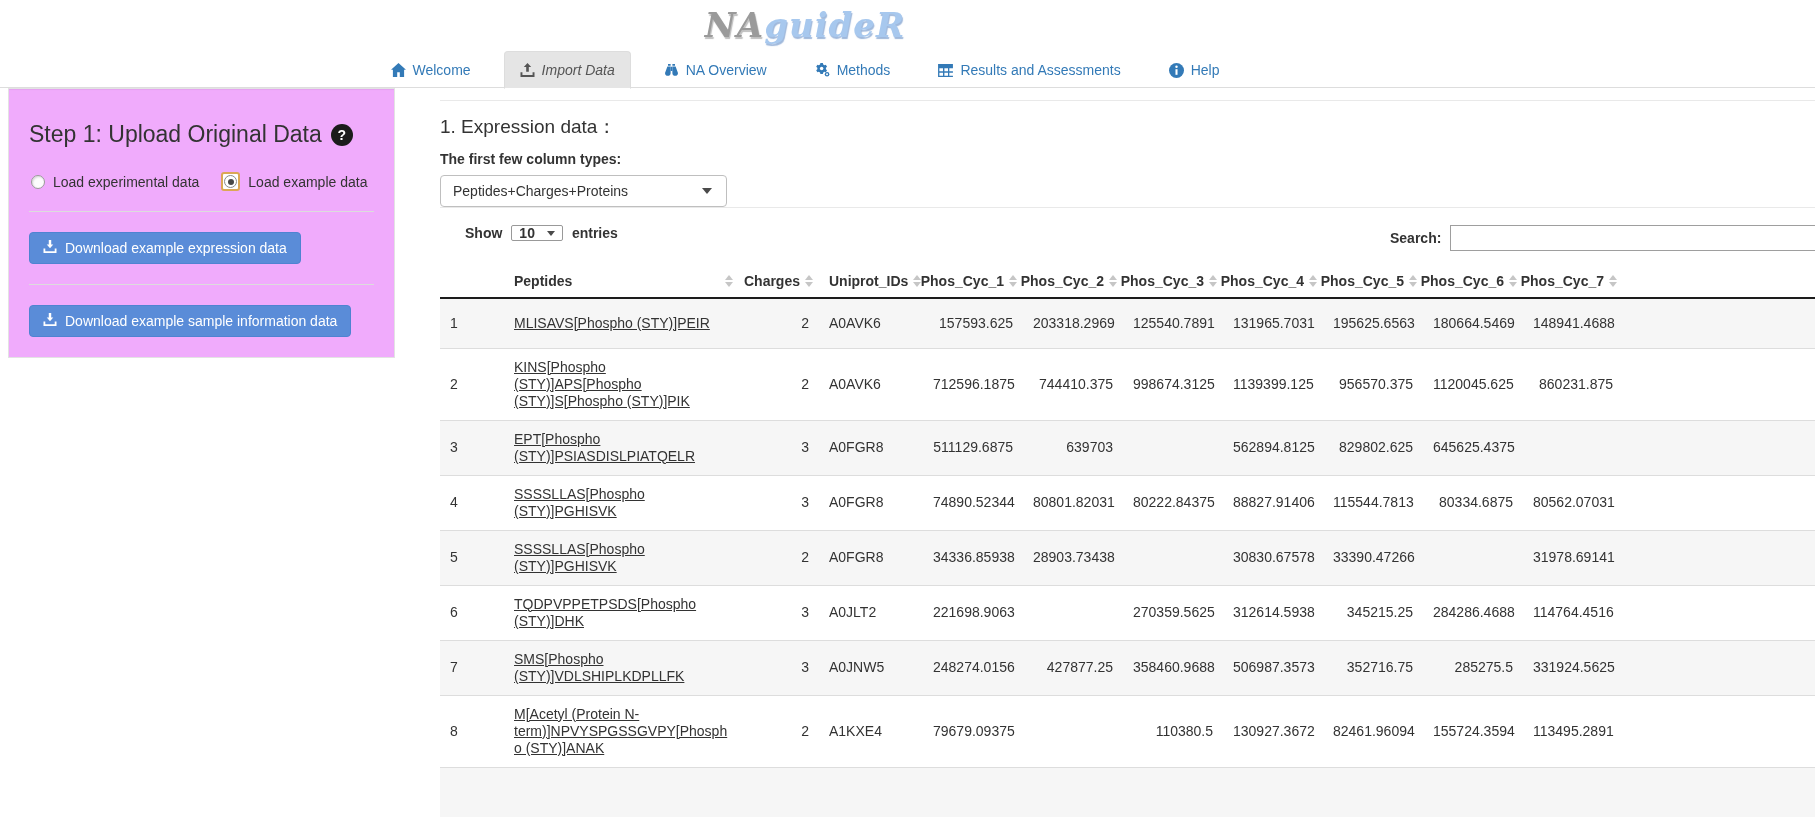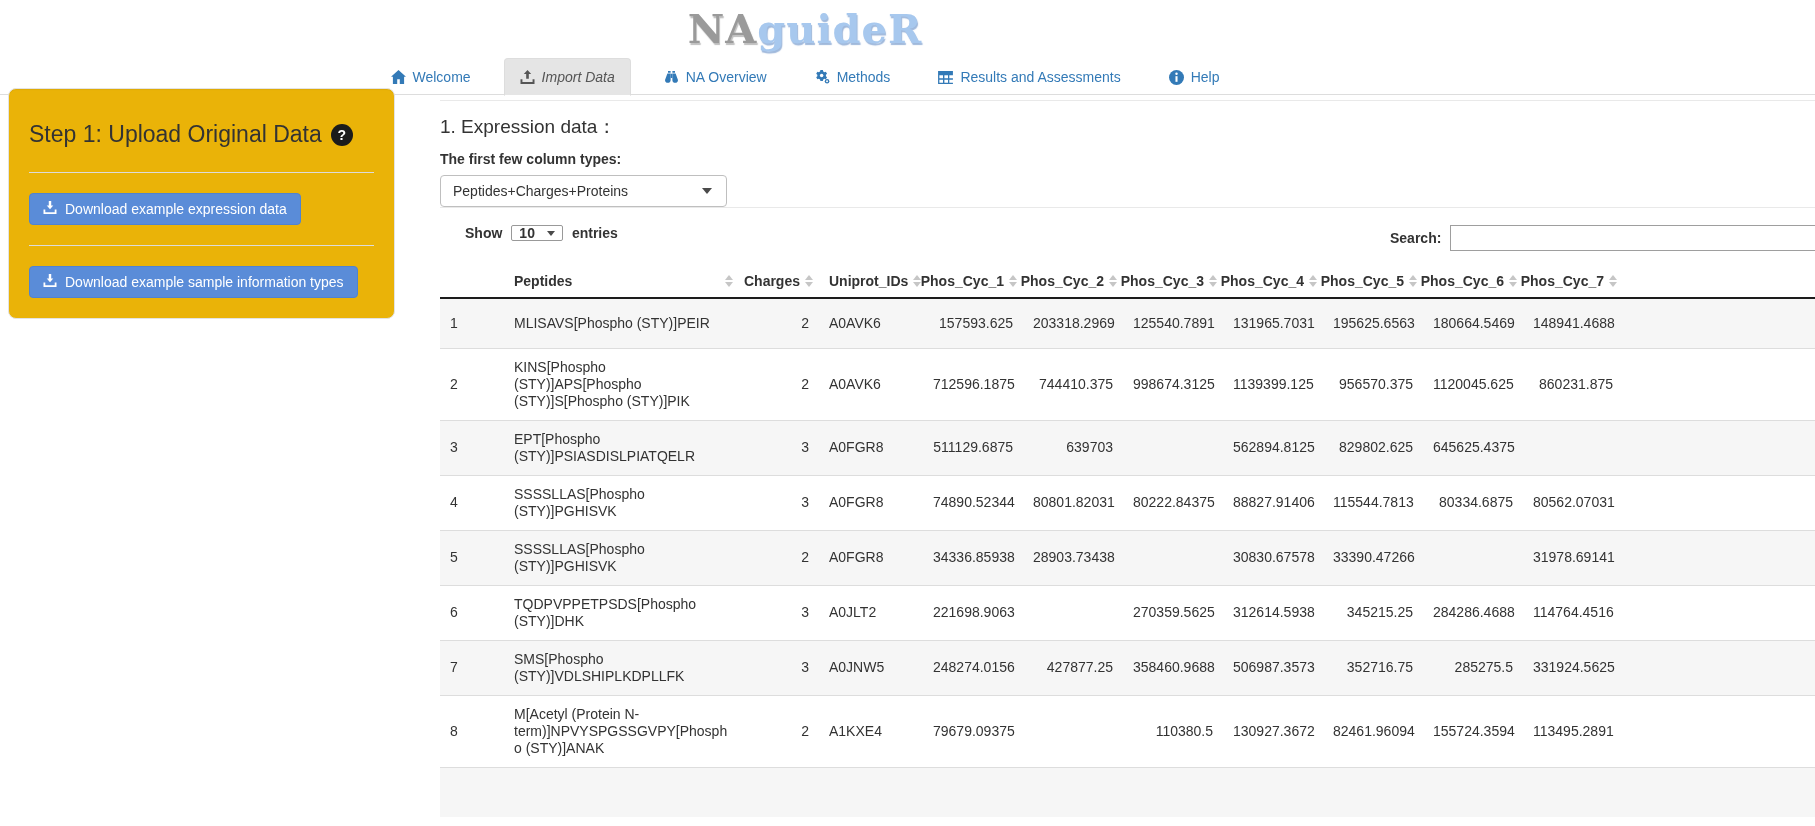--- a/index.html
+++ b/index.html
@@ -5,39 +5,39 @@
   * { box-sizing: border-box; }
   html,body { margin:0; padding:0; }
   body {
     width:1815px; height:826px; overflow:hidden; position:relative;
     background:#ffffff; color:#333;
     font-family:"Liberation Sans", sans-serif; font-size:14px;
   }
 
   
   .header { width:1610px; text-align:center; padding-top:5px; }
-  .logo { font-family:"DejaVu Serif", serif; font-weight:bold;
-          font-size:40px; letter-spacing:1px; display:inline-block; }
+  .logo { font-family:"DejaVu Serif", serif; font-style:italic; font-weight:bold;
+          font-size:34px; letter-spacing:1px; display:inline-block; }
   .logo .p1 { color:#9a9a9a; text-shadow:1px 2px 1px rgba(110,110,110,.45); }
   .logo .p2 { color:#a7c8ee; text-shadow:1px 2px 1px rgba(80,125,190,.55); }
 
   
   .navwrap { position:relative; width:1815px; height:42px; margin-top:1px; }
   .navline { position:absolute; left:0; bottom:0; width:1815px; border-bottom:1px solid #ddd; }
   .nav { position:absolute; left:0; bottom:0; width:1610px; display:flex;
          justify-content:center; align-items:flex-end;text-align:right; }
   .nav-item { display:flex; align-items:center; gap:7px; padding:10px 15px; margin:0 9px;
               color:#337ab7; cursor:pointer; white-space:nowrap; position:relative; z-index:2; }
   .nav-item svg { display:block; }
   .nav-item.active { background:#e5e5e5; border:1px solid #ddd; border-bottom:1px solid #fff;
                      border-radius:4px 4px 0 0; color:#555; margin-bottom:-1px;font-style:italic; }
 
   
   .sidebar { position:absolute; left:8px; top:88px; width:387px;
-             background:#eab308; border:1px solid #e3e3e3; border-radius:8px;
+             background:#f0abfc; border:1px solid #e3e3e3; border-radius:0;
              padding:20px; box-shadow:inset 0 1px 1px rgba(0,0,0,.05); }
   .step-title { font-size:23px; font-weight:400; color:#333; margin:12px 0 24px;
                 display:flex; align-items:center; gap:9px; }
   .qmark { width:22px; height:22px; border-radius:50%; background:#1b1b1b; color:#fff;
            font-weight:bold; font-size:14px; display:inline-flex; align-items:center;
            justify-content:center; flex:0 0 auto; cursor:pointer; }
   .radios { display:flex; align-items:center; gap:22px; margin:4px 0 0 2px; }
   .radio-opt { display:flex; align-items:center; gap:8px; cursor:pointer; }
   .r-out { width:14px; height:14px; border-radius:50%; border:1px solid #9a9a9a;
            background:#fcfcfc; box-shadow:inset 1px 1px 2px rgba(0,0,0,.15); flex:0 0 auto; }
@@ -88,21 +88,21 @@
   .sorter .up { border-bottom:5px solid #c6c6c6; margin-bottom:2px; }
   .sorter .dn { border-top:5px solid #c6c6c6; }
 
   table.dt tbody tr { height:50px; }
   table.dt tbody td { padding:10px; border-top:1px solid #ddd; vertical-align:middle;
                       line-height:17px; font-size:14px; color:#333; }
   table.dt tbody tr:first-child td { border-top:none; }
   table.dt tbody tr.odd { background:#f6f6f6; }
   td.idx { padding-left:38px; }
   td.num { text-align:right; white-space:nowrap; padding:10px 12px 10px 3px; }
-  td.pep { word-wrap:break-word; }
+  td.pep { word-wrap:break-word;text-decoration:underline; }
   tr.partial td { height:45px; padding:0; }
 </style>
 </head>
 <body>
 
 <div class="header">
   <div class="logo"><span class="p1">NA</span><span class="p2">guideR</span></div>
 </div>
 
 <div class="navwrap">
@@ -164,37 +164,51 @@
         <span>Help</span>
       </div>
     </div>
 </div>
 
 <div class="sidebar">
   <div class="step-title">
     <span>Step 1: Upload Original Data</span>
     <span class="qmark">?</span>
   </div>
+  <div class="radios">
+      <div class="radio-opt">
+        <span class="r-out"></span>
+        <span>Load experimental data</span>
+      </div>
+      <div class="radio-opt">
+        <span class="r-frame">
+          <span class="r-in">
+            <span class="r-dot"></span>
+          </span>
+        </span>
+        <span>Load example data</span>
+      </div>
+    </div>
   <hr>
   <div id="dl-buttons"><button class="btn-dl">
         <span>
           <svg width="14" height="13" viewBox="0 0 16 16">
             <path fill="#fff" d="M6.5 0h3v5.5H12L8 10 4 5.5h2.5z"></path>
             <path fill="#fff" d="M0 10.5h2.2v3.2h11.6v-3.2H16V16H0z"></path>
           </svg>
         </span>
         <span>Download example expression data</span>
       </button><hr><button class="btn-dl">
         <span>
           <svg width="14" height="13" viewBox="0 0 16 16">
             <path fill="#fff" d="M6.5 0h3v5.5H12L8 10 4 5.5h2.5z"></path>
             <path fill="#fff" d="M0 10.5h2.2v3.2h11.6v-3.2H16V16H0z"></path>
           </svg>
         </span>
-        <span>Download example sample information types</span>
+        <span>Download example sample information data</span>
       </button></div>
 </div>
 
 <div class="main">
   <hr class="hr1">
   <div class="sec-title">1. Expression data：</div>
   <div class="col-label">The first few column types:</div>
   <div class="ddl">
     <span>Peptides+Charges+Proteins</span>
     <span class="caret"></span>

